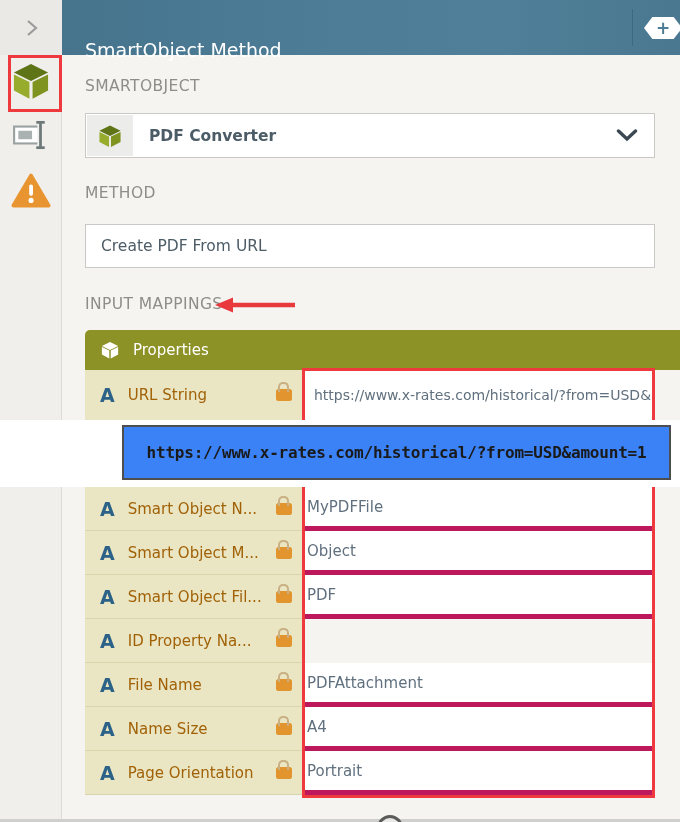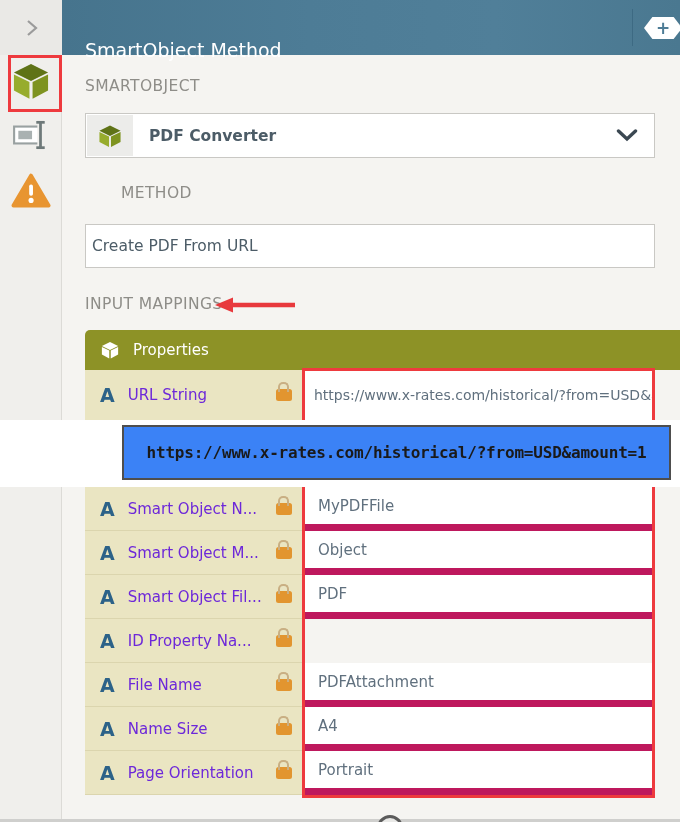--- a/index.html
+++ b/index.html
@@ -30,39 +30,39 @@
   .dd{position:absolute;left:85px;top:113px;width:570px;height:45px;background:#ffffff;
       border:1px solid #c9c8c4;box-sizing:border-box;display:flex;align-items:center;cursor:pointer;}
   .dd-iconbox{width:46px;height:41px;margin:1px;background:#ececea;display:flex;
               align-items:center;justify-content:center;}
   .dd-label{margin-left:15px;font-size:15.5px;color:#4c5c67;font-weight:bold;}
   .dd-chevron{margin-left:auto;margin-right:16px;display:flex;}
 
   
   .method-box{position:absolute;left:85px;top:224px;width:570px;height:44px;background:#ffffff;
               border:1px solid #c9c8c4;box-sizing:border-box;display:flex;align-items:center;
-              padding-left:6px;font-size:15.5px;color:#4c5c67;}
+              padding-left:15px;font-size:15.5px;color:#4c5c67;}
 
   
   .props-header{position:absolute;left:85px;top:330px;width:642px;height:40px;background:#8d9226;
                 border-radius:5px 5px 0 0;display:flex;align-items:center;z-index:2;}
   .props-title{margin-left:13px;color:#ffffff;font-size:15px;}
   .props-cube{margin-left:15px;display:flex;}
 
   .prow{display:flex;width:570px;}
   .cell-label{width:220px;background:#eae5c2;display:flex;align-items:center;
               border-bottom:1px solid #dbd5ae;box-sizing:border-box;cursor:pointer;}
   .type-a{margin-left:15px;font-weight:bold;font-size:19px;color:#2c6288;}
-  .plabel{margin-left:13px;font-size:15px;color:#6d28d9;flex:1;white-space:nowrap;overflow:hidden;}
+  .plabel{margin-left:13px;font-size:15px;color:#a16207;flex:1;white-space:nowrap;overflow:hidden;}
   .lock{position:relative;width:16px;height:12px;background:#e2952f;border-radius:2.5px;
         margin-right:13px;margin-left:6px;flex:none;}
   .lock::before{content:"";position:absolute;left:2px;top:-7px;width:7px;height:8px;
         border:2.5px solid #c9af83;border-bottom:none;border-radius:5px 5px 0 0;}
-  .cell-value{width:350px;background:#ffffff;border-bottom:7px solid #be185d;box-sizing:border-box;
-              display:flex;align-items:center;padding-left:13px;font-size:15px;color:#60707e;
+  .cell-value{width:350px;background:#ffffff;border-bottom:5px solid #be185d;box-sizing:border-box;
+              display:flex;align-items:center;padding-left:2px;font-size:15px;color:#60707e;
               white-space:nowrap;overflow:hidden;cursor:text;}
   .row-first{position:absolute;left:85px;top:370px;height:50px;z-index:2;}
   .row-first .cell-label{border-bottom:none;}
   .row-first .cell-value{font-size:14px;padding-left:9px;border-bottom:none;}
   .rows-group{position:absolute;left:85px;top:487px;z-index:2;}
   .rows-group .prow{height:44px;}
 
   
   .red-rect{position:absolute;border:3px solid #ee3a3e;box-sizing:border-box;
             pointer-events:none;z-index:40;}
@@ -137,21 +137,21 @@
       </svg>
     </div>
     <div class="dd-label">PDF Converter</div>
     <div class="dd-chevron">
       <svg width="22" height="13" viewBox="0 0 22 13">
         <polyline points="2.5,2 11,10 19.5,2" fill="none" stroke="#3b4852" stroke-width="3.4" stroke-linecap="round"></polyline>
       </svg>
     </div>
   </div>
 
-  <div class="sec-label" style="top:184px;margin-left:36px;">METHOD</div>
+  <div class="sec-label" style="top:184px;">METHOD</div>
   <div class="method-box">
     <span>Create PDF From URL</span>
   </div>
 
   <div class="sec-label" style="top:295px;">INPUT MAPPINGS</div>
 
   <svg class="arrow-anno" width="84" height="18" viewBox="0 0 84 18">
     <line x1="18" y1="9" x2="81" y2="9" stroke="#e8393d" stroke-width="4.6"></line>
     <polygon points="1,9 19,1.5 19,16.5" fill="#e8393d"></polygon>
   </svg>

